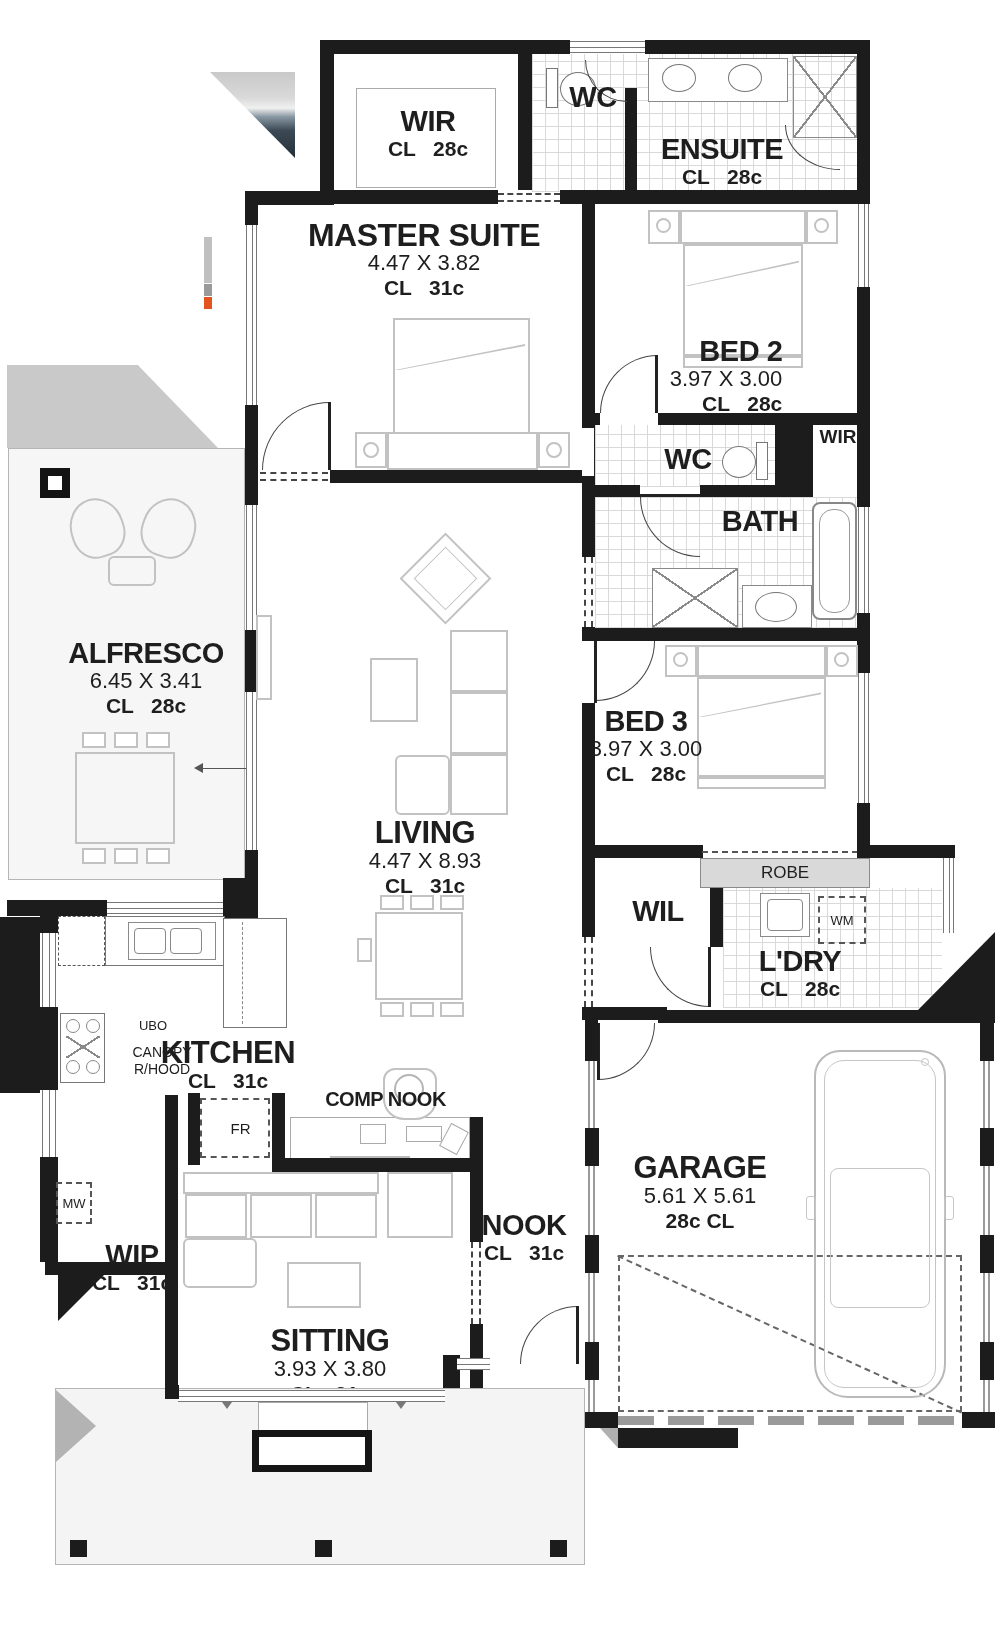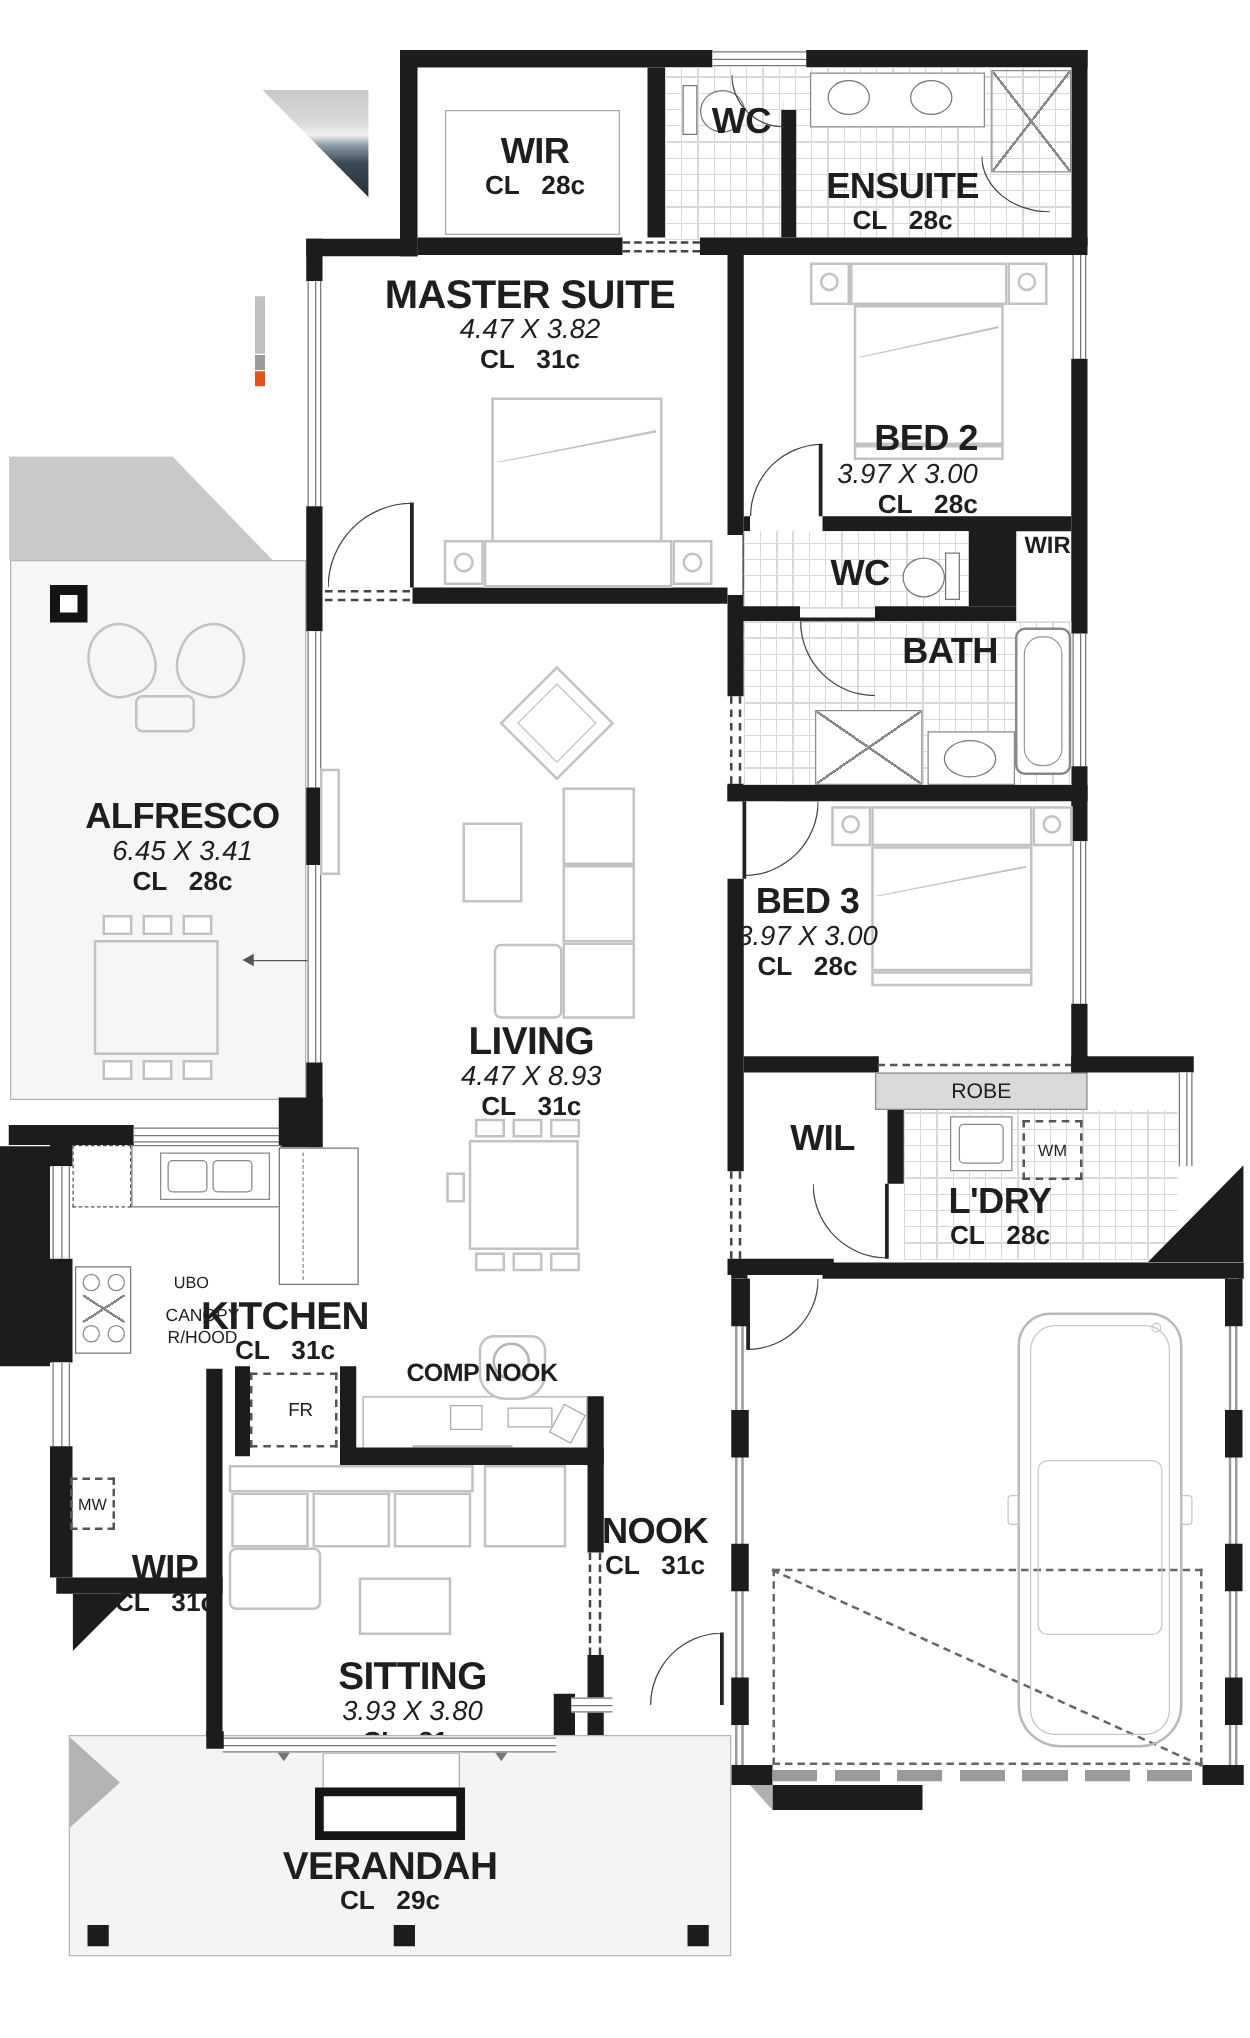--- a/index.html
+++ b/index.html
@@ -23,21 +23,21 @@
   .arc{position:absolute;box-sizing:border-box;}
   .arc-tl{border-top:1.6px solid #444;border-left:1.6px solid #444;border-top-left-radius:100% 100%;}
   .arc-tr{border-top:1.6px solid #444;border-right:1.6px solid #444;border-top-right-radius:100% 100%;}
   .arc-bl{border-bottom:1.6px solid #444;border-left:1.6px solid #444;border-bottom-left-radius:100% 100%;}
   .arc-br{border-bottom:1.6px solid #444;border-right:1.6px solid #444;border-bottom-right-radius:100% 100%;}
   .leaf{position:absolute;background:#222;}
   .xbox{background-image:linear-gradient(to top right,transparent calc(50% - 1px),#8a8a8a calc(50% - 1px) calc(50% + 1px),transparent calc(50% + 1px)),
                          linear-gradient(to bottom right,transparent calc(50% - 1px),#8a8a8a calc(50% - 1px) calc(50% + 1px),transparent calc(50% + 1px));}
   .lbl{position:absolute;transform:translateX(-50%);text-align:center;white-space:nowrap;}
   .name{font-weight:bold;font-size:29px;line-height:30px;letter-spacing:-0.5px;}
-  .dims{font-size:22px;line-height:25px;font-style:italic;}
+  .dims{font-size:22px;line-height:25px;}
   .cl{font-size:21px;font-weight:bold;line-height:26px;white-space:pre;}
   .sm{font-size:13px;font-weight:normal;}
   .md{font-size:14px;line-height:17px;}
   .gdoor{position:absolute;background:repeating-linear-gradient(90deg,#9a9a9a 0 36px,transparent 36px 50px);}
   .gwall{position:absolute;box-sizing:border-box;background:#fff;border-left:2px solid #9a9a9a;border-right:2px solid #9a9a9a;}
 </style>
 </head>
 <body>
 
 <div id="plan">
@@ -360,30 +360,31 @@
   <div class="wall" style="left:618px;top:1428px;width:120px;height:20px;"></div>
   <div class="abs" style="left:600px;top:1428px;width:18px;height:20px;clip-path:polygon(0 0,100% 0,100% 100%);background:#b0b0b0;"></div>
   <div class="abs" style="left:618px;top:1255px;width:344px;height:157px;border:2px dashed #666;"></div>
   <div class="abs" style="left:618px;top:1255px;width:378px;height:0;border-top:2px dashed #666;transform:rotate(24.5deg);transform-origin:0 0;"></div>
   <div class="abs" style="left:814px;top:1050px;width:132px;height:348px;border:2px solid #b9b9b9;border-radius:26px 26px 34px 34px;"></div>
   <div class="abs" style="left:824px;top:1060px;width:112px;height:328px;border:1.5px solid #c6c6c6;border-radius:20px;"></div>
   <div class="abs" style="left:830px;top:1168px;width:100px;height:140px;border:1.5px solid #c6c6c6;border-radius:8px;"></div>
   <div class="abs" style="left:806px;top:1196px;width:10px;height:24px;border:1.5px solid #c6c6c6;border-radius:3px;"></div>
   <div class="abs" style="left:944px;top:1196px;width:10px;height:24px;border:1.5px solid #c6c6c6;border-radius:3px;"></div>
   <div class="abs" style="left:921px;top:1058px;width:8px;height:8px;border:1.5px solid #c6c6c6;border-radius:50%;"></div>
+  <div class="lbl" style="left:700px;top:1153px;">
+    <div class="name" style="font-size:31px;">GARAGE</div>
+    <div class="dims">5.61 X 5.61</div>
+    <div class="cl">28c CL</div>
+  </div>
 
   <div class="slab" style="left:55px;top:1388px;width:530px;height:177px;"></div>
   <div class="abs" style="left:56px;top:1390px;width:40px;height:72px;clip-path:polygon(0 0,100% 50%,0 100%);background:#b3b3b3;"></div>
   <div class="winH" style="left:178px;top:1390px;width:267px;height:12px;"></div>
   <div class="abs" style="left:222px;top:1402px;width:0;height:0;border-left:5px solid transparent;border-right:5px solid transparent;border-top:7px solid #777;"></div>
   <div class="abs" style="left:396px;top:1402px;width:0;height:0;border-left:5px solid transparent;border-right:5px solid transparent;border-top:7px solid #777;"></div>
   <div class="wall" style="left:165px;top:1385px;width:14px;height:14px;"></div>
   <div class="furn2" style="left:258px;top:1402px;width:110px;height:30px;border-color:#aaa;"></div>
   <div class="abs" style="left:252px;top:1430px;width:120px;height:42px;border:7px solid #151515;background:#fff;"></div>
   <div class="wall" style="left:70px;top:1540px;width:17px;height:17px;"></div>
   <div class="wall" style="left:315px;top:1540px;width:17px;height:17px;"></div>
   <div class="wall" style="left:550px;top:1540px;width:17px;height:17px;"></div>
-  <div class="lbl" style="left:312px;top:1478px;">
-    <div class="name" style="font-size:31px;">VERANDAH</div>
-    <div class="cl">CL   29c</div>
-  </div>
 
 </div>
 
 </body></html>

